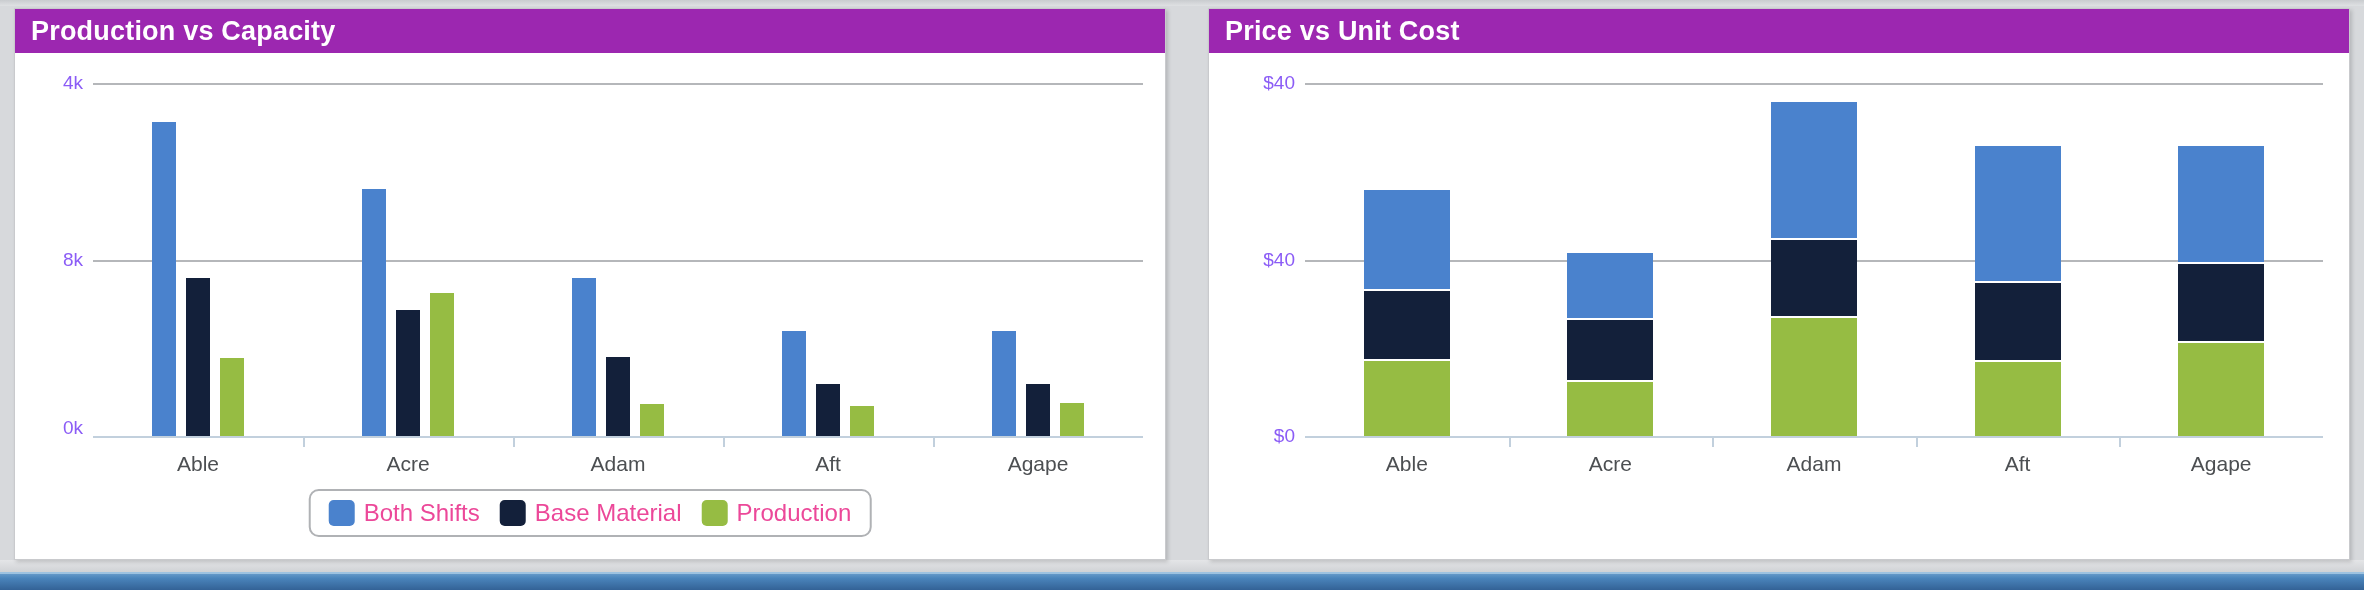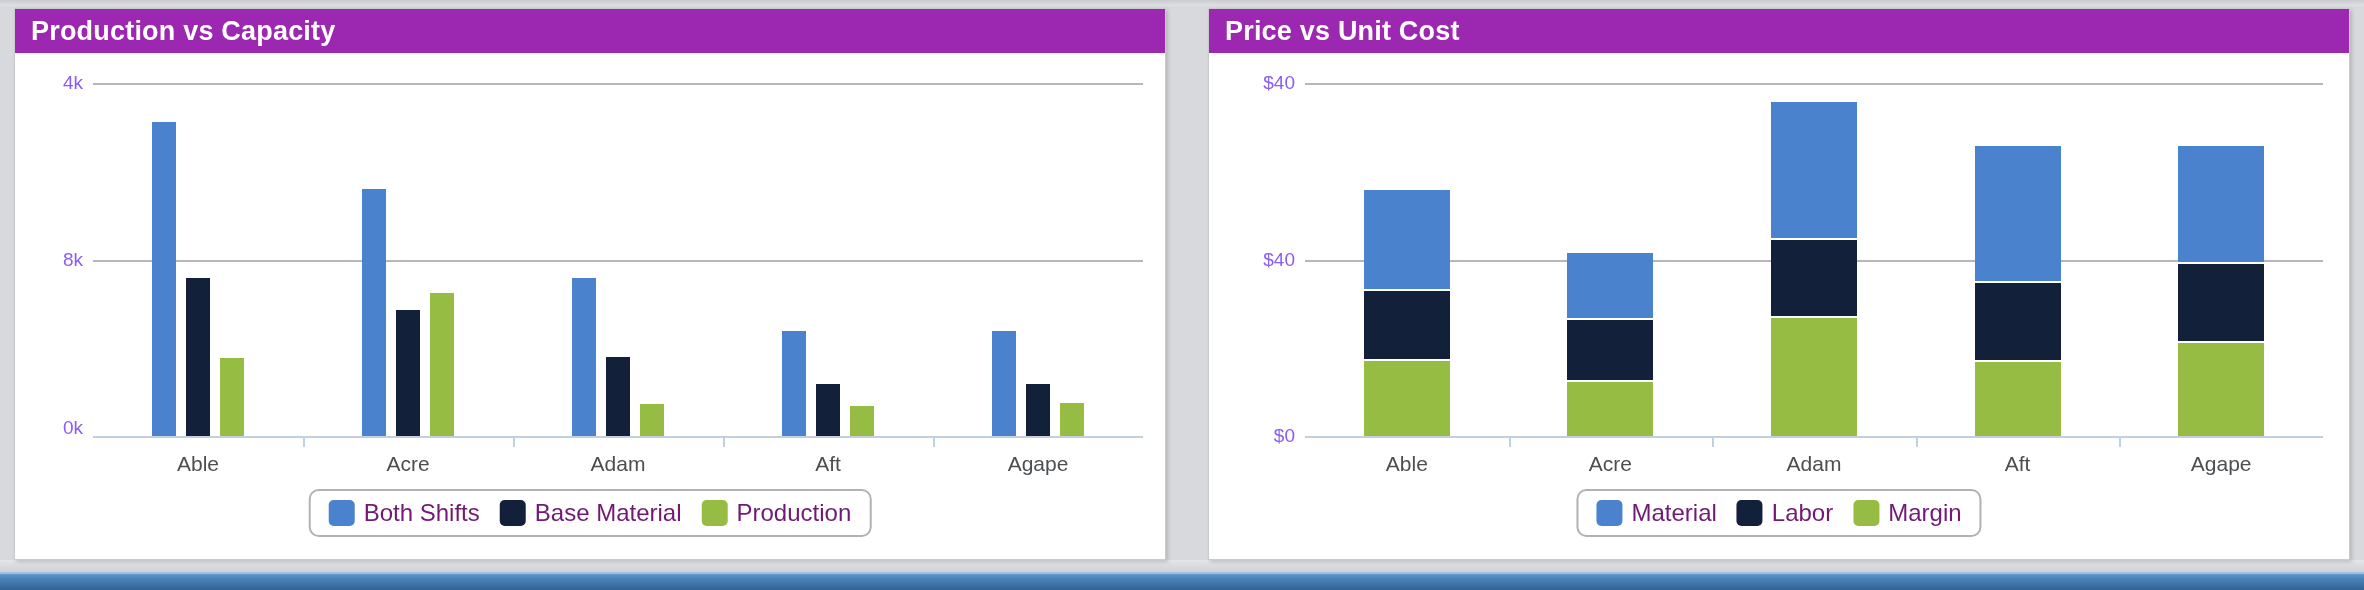--- a/index.html
+++ b/index.html
@@ -93,21 +93,21 @@
     display: flex;
     align-items: center;
     gap: 20px;
     border: 2px solid #b0b2b5;
     border-radius: 10px;
     background: #ffffff;
     padding: 8px 18px;
   }
   .legend-item { display: flex; align-items: center; gap: 9px; }
   .swatch { width: 26px; height: 26px; border-radius: 5px; display:block; }
-  .legend-label { font-size: 24px; color: #701a75; white-space: nowrap; }
+  .legend-label { font-size: 24px; color: #ec4899; white-space: nowrap; }
 </style>
 </head>
 <body>
 
 <div id="root">
 
   <div class="desk-top-strip"></div>
   <div class="desk-bottom-strip"></div>
   <div class="taskbar"></div>
   <div class="taskbar-hl"></div>
@@ -206,30 +206,16 @@
             </div>
             <div class="xtick-mark" style="left: 814.4px;"></div>
             <div class="xtick-label" style="left: 916.2px;">Agape</div>
             <div class="bar" style="width: 86px; left: 873.2px; height: 353px;">
               <div class="seg" style="background: rgb(150, 188, 67); height: 93.31px; bottom: 0px;"></div>
               <div class="seg" style="background: rgb(19, 32, 58); height: 76.5425px; bottom: 95.31px;"></div>
               <div class="seg" style="background: rgb(74, 130, 205); height: 116.255px; bottom: 173.852px;"></div>
             </div>
           </div>
       </div>
-      <div class="legend" id="legendB">
-          <div class="legend-item">
-            <span class="swatch" style="background: rgb(74, 130, 205);"></span>
-            <span class="legend-label">Material</span>
-          </div>
-          <div class="legend-item">
-            <span class="swatch" style="background: rgb(19, 32, 58);"></span>
-            <span class="legend-label">Labor</span>
-          </div>
-          <div class="legend-item">
-            <span class="swatch" style="background: rgb(150, 188, 67);"></span>
-            <span class="legend-label">Margin</span>
-          </div>
-        </div>
     </div>
   </div>
 
 </div>
 
 </body></html>

